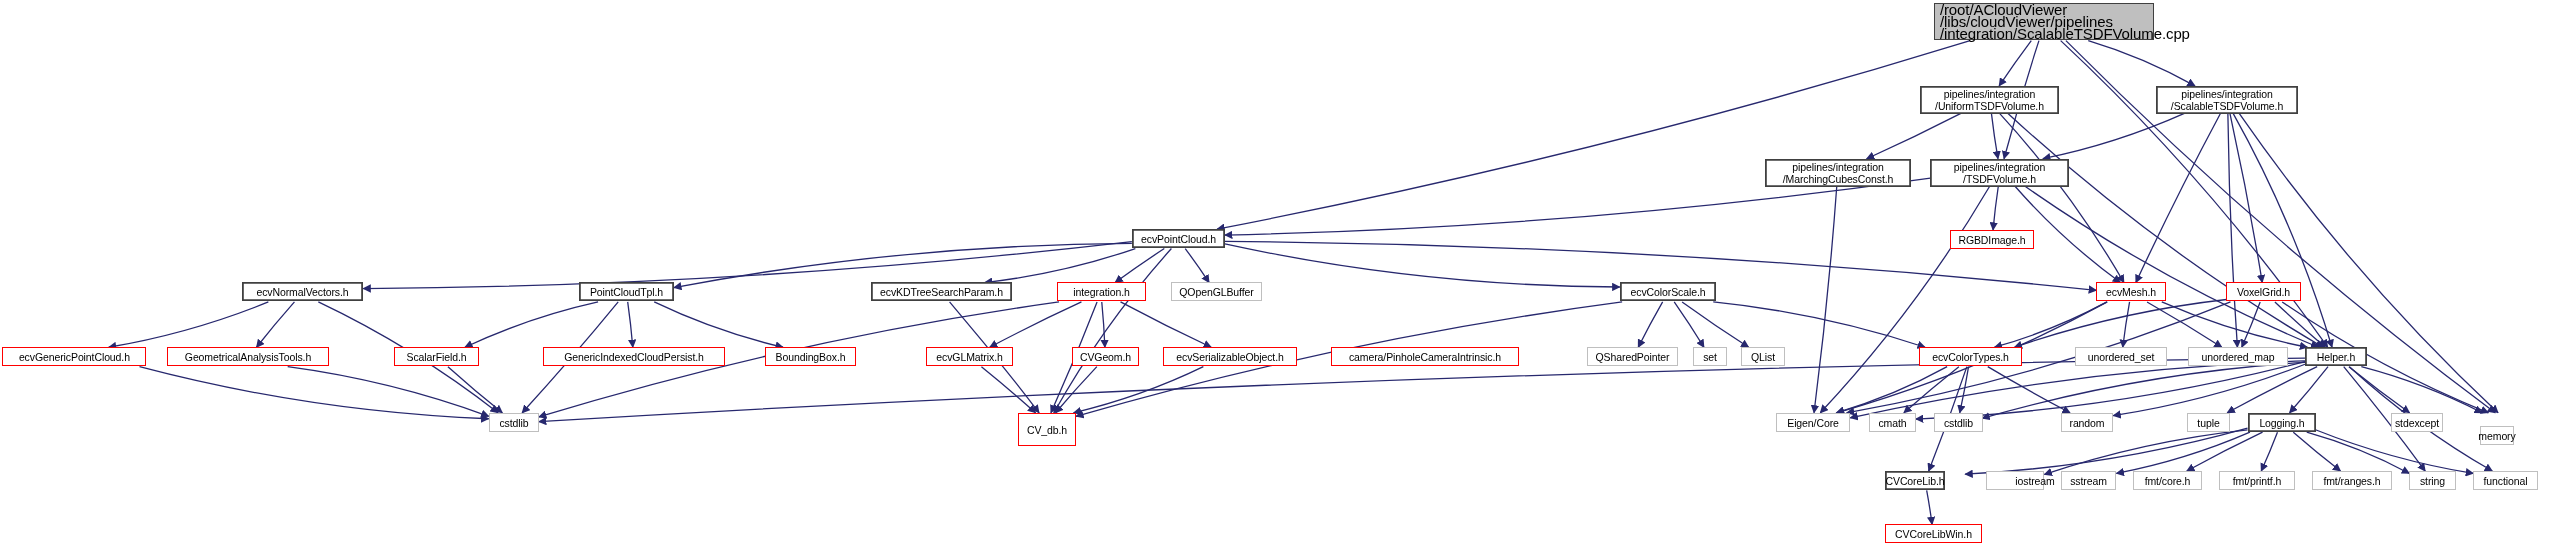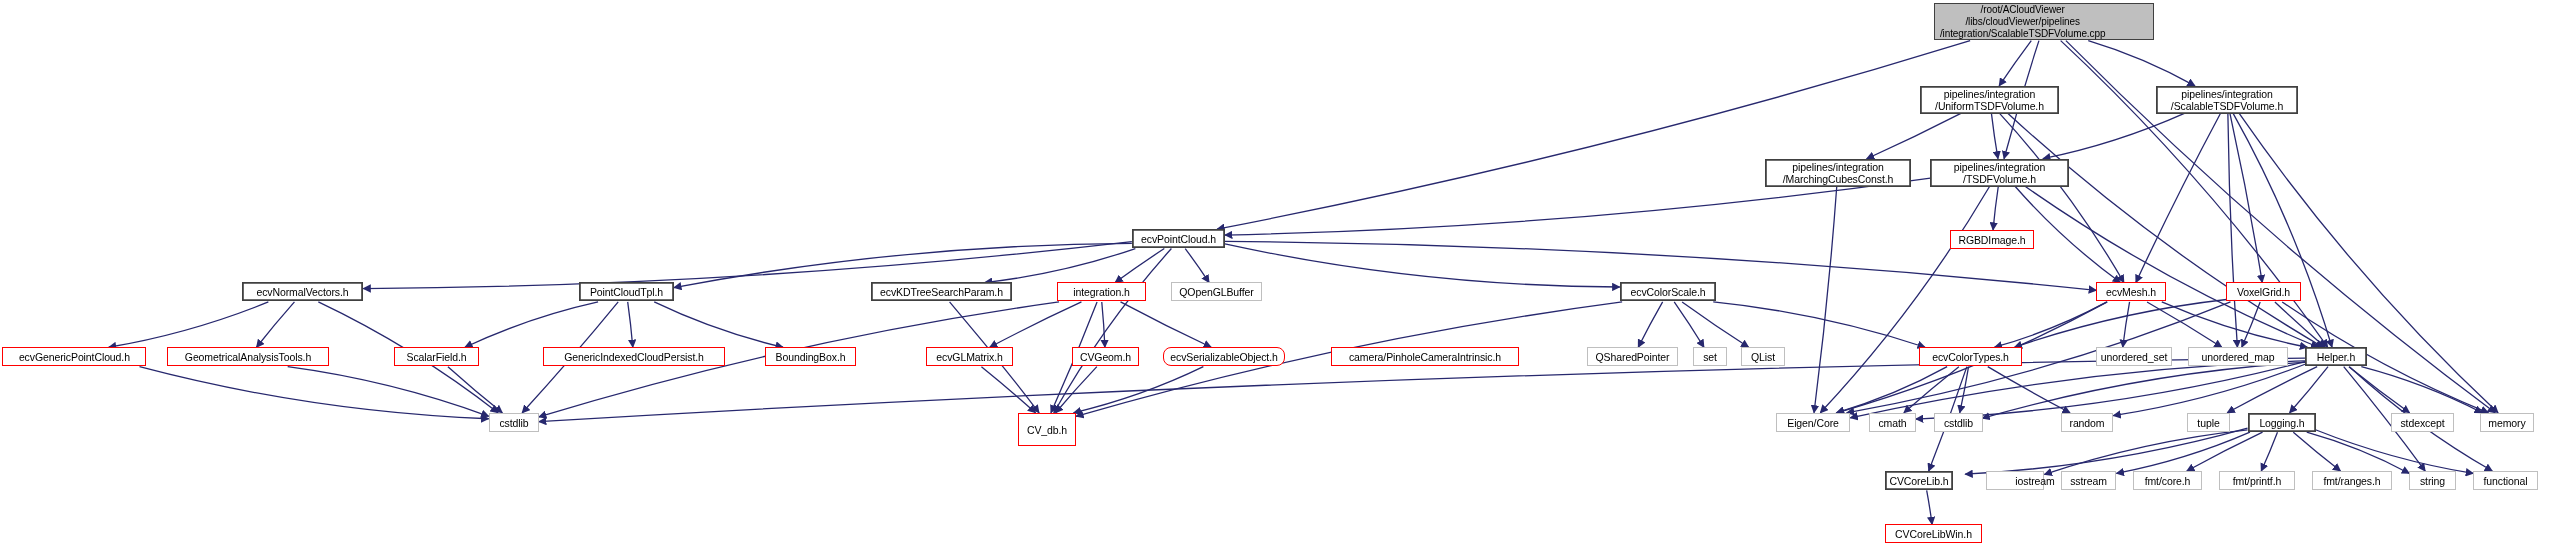--- a/index.html
+++ b/index.html
@@ -134,21 +134,21 @@
         <path d="M 2781 534 Q 2701.305 568.575 2616 585" marker-end="url(#arrow)"></path>
         <path d="M 2796.5833333333335 534 Q 2749.09 556.7120833333333 2702.9166666666665 582" marker-end="url(#arrow)"></path>
         <path d="M 2815 534 Q 2805.66 558.275 2795 582" marker-end="url(#arrow)"></path>
         <path d="M 2834.5833333333335 534 Q 2863.09 558.8020833333334 2892.9166666666665 582" marker-end="url(#arrow)"></path>
         <path d="M 2851.1666666666665 534 Q 2917.388333333333 552.5241666666667 2978 585" marker-end="url(#arrow)"></path>
         <path d="M 2862 531 Q 2956.53 568.725 3057 585" marker-end="url(#arrow)"></path>
         <path d="M 2381.409090909091 606 Q 2385.3275 626.908125 2388.090909090909 648" marker-end="url(#arrow)"></path>
       </g>
   </svg>
   <div id="node-layer">
-      <div class="node root" style="left: 1934px; top: 3.2px; width: 220px; height: 37px; font-size: 10px; text-align: center;">/root/ACloudViewer
+      <div class="node root" style="left: 1934px; top: 3.2px; width: 220px; height: 37px; font-size: 15px;">/root/ACloudViewer
 /libs/cloudViewer/pipelines
 /integration/ScalableTSDFVolume.cpp</div>
       <div class="node hdr thick" style="left: 1920px; top: 86px; width: 139px; height: 27.5px;">pipelines/integration
 /UniformTSDFVolume.h</div>
       <div class="node hdr thick" style="left: 2156px; top: 86px; width: 142px; height: 27.5px;">pipelines/integration
 /ScalableTSDFVolume.h</div>
       <div class="node hdr thick" style="left: 1765px; top: 159px; width: 146px; height: 27.5px;">pipelines/integration
 /MarchingCubesConst.h</div>
       <div class="node hdr thick" style="left: 1930px; top: 159px; width: 139px; height: 27.5px;">pipelines/integration
 /TSDFVolume.h</div>
@@ -162,40 +162,40 @@
       <div class="node hdr thick" style="left: 1620px; top: 282px; width: 96px; height: 19.4px;">ecvColorScale.h</div>
       <div class="node red" style="left: 2096px; top: 282px; width: 70px; height: 19.4px;">ecvMesh.h</div>
       <div class="node red" style="left: 2226px; top: 282px; width: 75px; height: 19.4px;">VoxelGrid.h</div>
       <div class="node red" style="left: 2.4px; top: 347px; width: 144px; height: 19.4px;">ecvGenericPointCloud.h</div>
       <div class="node red" style="left: 167px; top: 347px; width: 162px; height: 19.4px;">GeometricalAnalysisTools.h</div>
       <div class="node red" style="left: 394px; top: 347px; width: 85px; height: 19.4px;">ScalarField.h</div>
       <div class="node red" style="left: 543px; top: 347px; width: 182px; height: 19.4px;">GenericIndexedCloudPersist.h</div>
       <div class="node red" style="left: 765px; top: 347px; width: 91px; height: 19.4px;">BoundingBox.h</div>
       <div class="node red" style="left: 926px; top: 347px; width: 87px; height: 19.4px;">ecvGLMatrix.h</div>
       <div class="node red" style="left: 1072px; top: 347px; width: 67px; height: 19.4px;">CVGeom.h</div>
-      <div class="node red" style="left: 1163px; top: 347px; width: 122px; height: 19.4px; border-radius: 8px;">ecvSerializableObject.h</div>
+      <div class="node red" style="left: 1163px; top: 347px; width: 134px; height: 19.4px;">ecvSerializableObject.h</div>
       <div class="node red" style="left: 1331px; top: 347px; width: 188px; height: 19.4px;">camera/PinholeCameraIntrinsic.h</div>
       <div class="node " style="left: 1587px; top: 347px; width: 91px; height: 19.4px;">QSharedPointer</div>
       <div class="node " style="left: 1693px; top: 347px; width: 34px; height: 19.4px;">set</div>
       <div class="node " style="left: 1741px; top: 347px; width: 44px; height: 19.4px;">QList</div>
       <div class="node red" style="left: 1919px; top: 347px; width: 103px; height: 19.4px;">ecvColorTypes.h</div>
-      <div class="node " style="left: 2075px; top: 347px; width: 76px; height: 19.4px; margin-left: 21px;">unordered_set</div>
+      <div class="node " style="left: 2075px; top: 347px; width: 92px; height: 19.4px;">unordered_set</div>
       <div class="node " style="left: 2188px; top: 347px; width: 100px; height: 19.4px;">unordered_map</div>
       <div class="node hdr thick" style="left: 2305px; top: 347px; width: 62px; height: 19.4px;">Helper.h</div>
       <div class="node " style="left: 489px; top: 413px; width: 50px; height: 19.4px;">cstdlib</div>
       <div class="node red" style="left: 1018px; top: 413px; width: 58px; height: 33px;">CV_db.h</div>
       <div class="node " style="left: 1776px; top: 413px; width: 74px; height: 19.4px;">Eigen/Core</div>
       <div class="node " style="left: 1869px; top: 413px; width: 47px; height: 19.4px;">cmath</div>
       <div class="node " style="left: 1934px; top: 413px; width: 49px; height: 19.4px;">cstdlib</div>
       <div class="node " style="left: 2061px; top: 413px; width: 52px; height: 19.4px;">random</div>
       <div class="node " style="left: 2187px; top: 413px; width: 43px; height: 19.4px;">tuple</div>
       <div class="node hdr thick" style="left: 2248px; top: 413px; width: 68px; height: 19.4px;">Logging.h</div>
-      <div class="node " style="left: 2391px; top: 413px; width: 63px; height: 19.4px;">stdexcept</div>
-      <div class="node " style="left: 2480px; top: 413px; width: 54px; height: 19.4px;">memory</div>
-      <div class="node hdr thick" style="left: 1885px; top: 471px; width: 68px; height: 19.4px;">CVCoreLib.h</div>
+      <div class="node " style="left: 2391px; top: 413px; width: 52px; height: 19.4px;">stdexcept</div>
+      <div class="node " style="left: 2480px; top: 426px; width: 34px; height: 19.4px;">memory</div>
+      <div class="node hdr thick" style="left: 1885px; top: 471px; width: 60px; height: 19.4px;">CVCoreLib.h</div>
       <div class="node " style="left: 1986px; top: 471px; width: 58px; height: 19.4px; padding-left: 40px;">iostream</div>
       <div class="node " style="left: 2061px; top: 471px; width: 55px; height: 19.4px;">sstream</div>
       <div class="node " style="left: 2133px; top: 471px; width: 69px; height: 19.4px;">fmt/core.h</div>
       <div class="node " style="left: 2219px; top: 471px; width: 76px; height: 19.4px;">fmt/printf.h</div>
       <div class="node " style="left: 2312px; top: 471px; width: 80px; height: 19.4px;">fmt/ranges.h</div>
       <div class="node " style="left: 2409px; top: 471px; width: 47px; height: 19.4px;">string</div>
       <div class="node " style="left: 2473px; top: 471px; width: 65px; height: 19.4px;">functional</div>
       <div class="node red" style="left: 1885px; top: 524px; width: 97px; height: 19.4px;">CVCoreLibWin.h</div>
     </div>
 </div>

